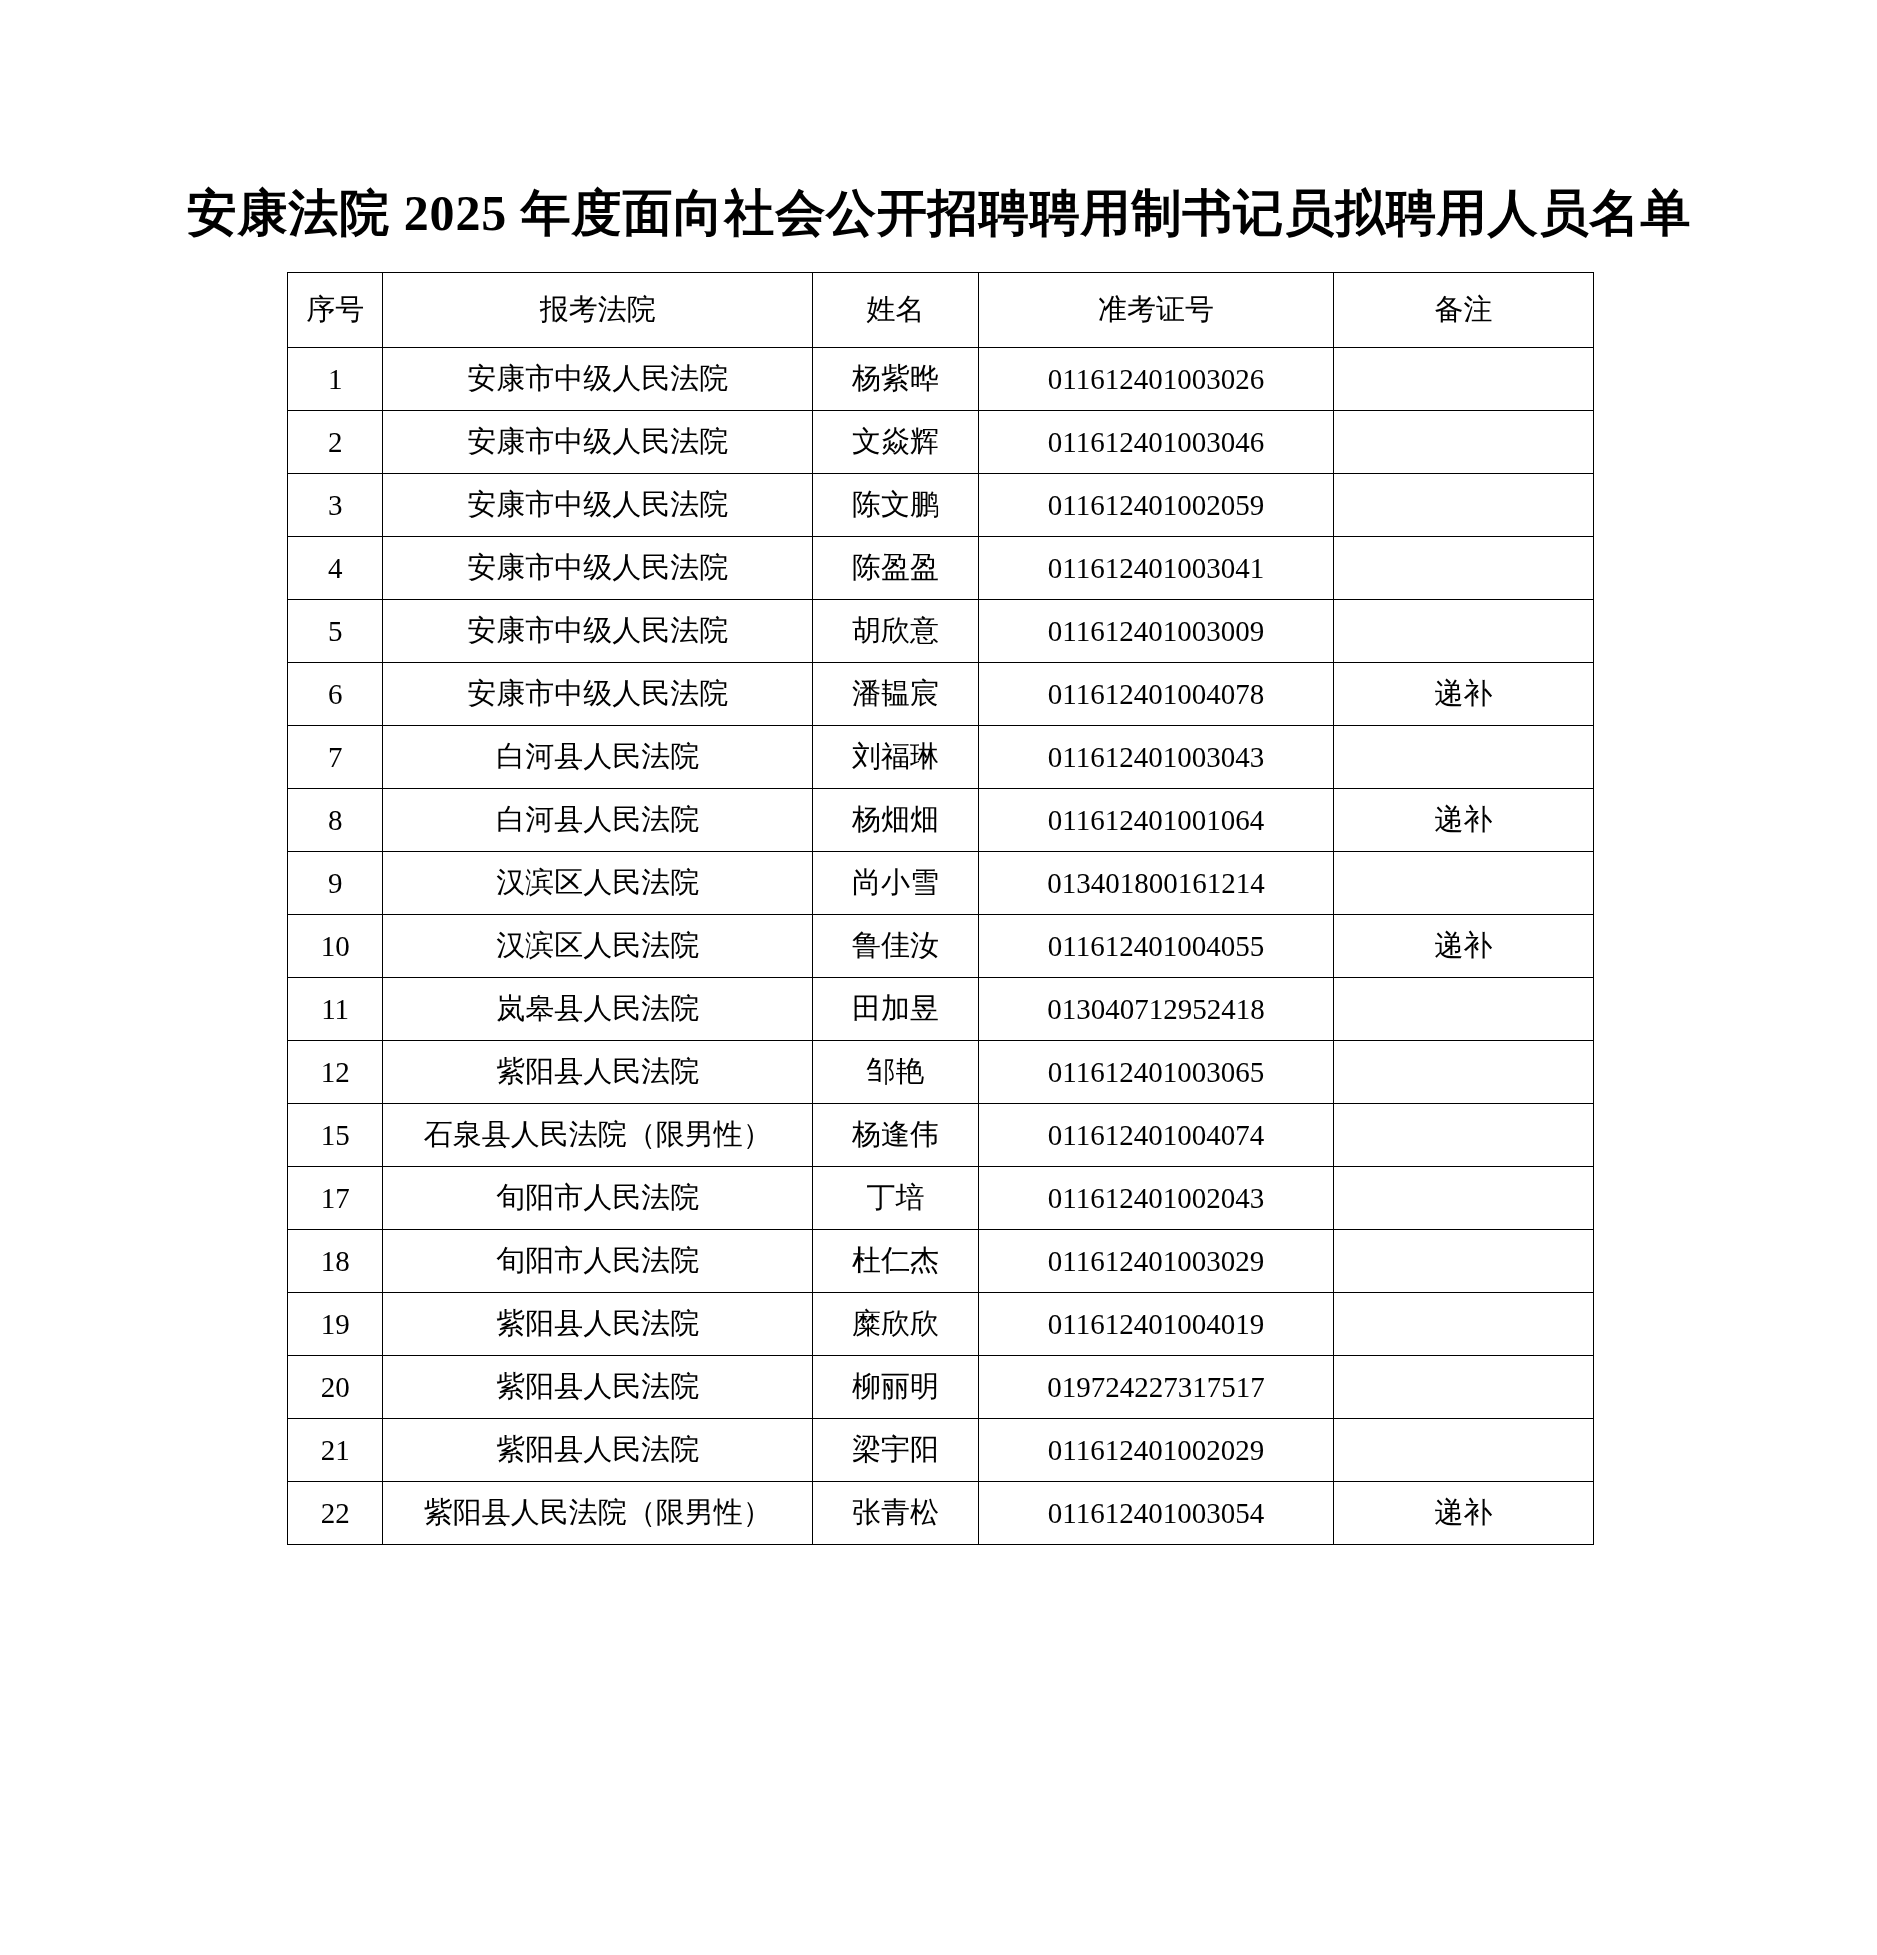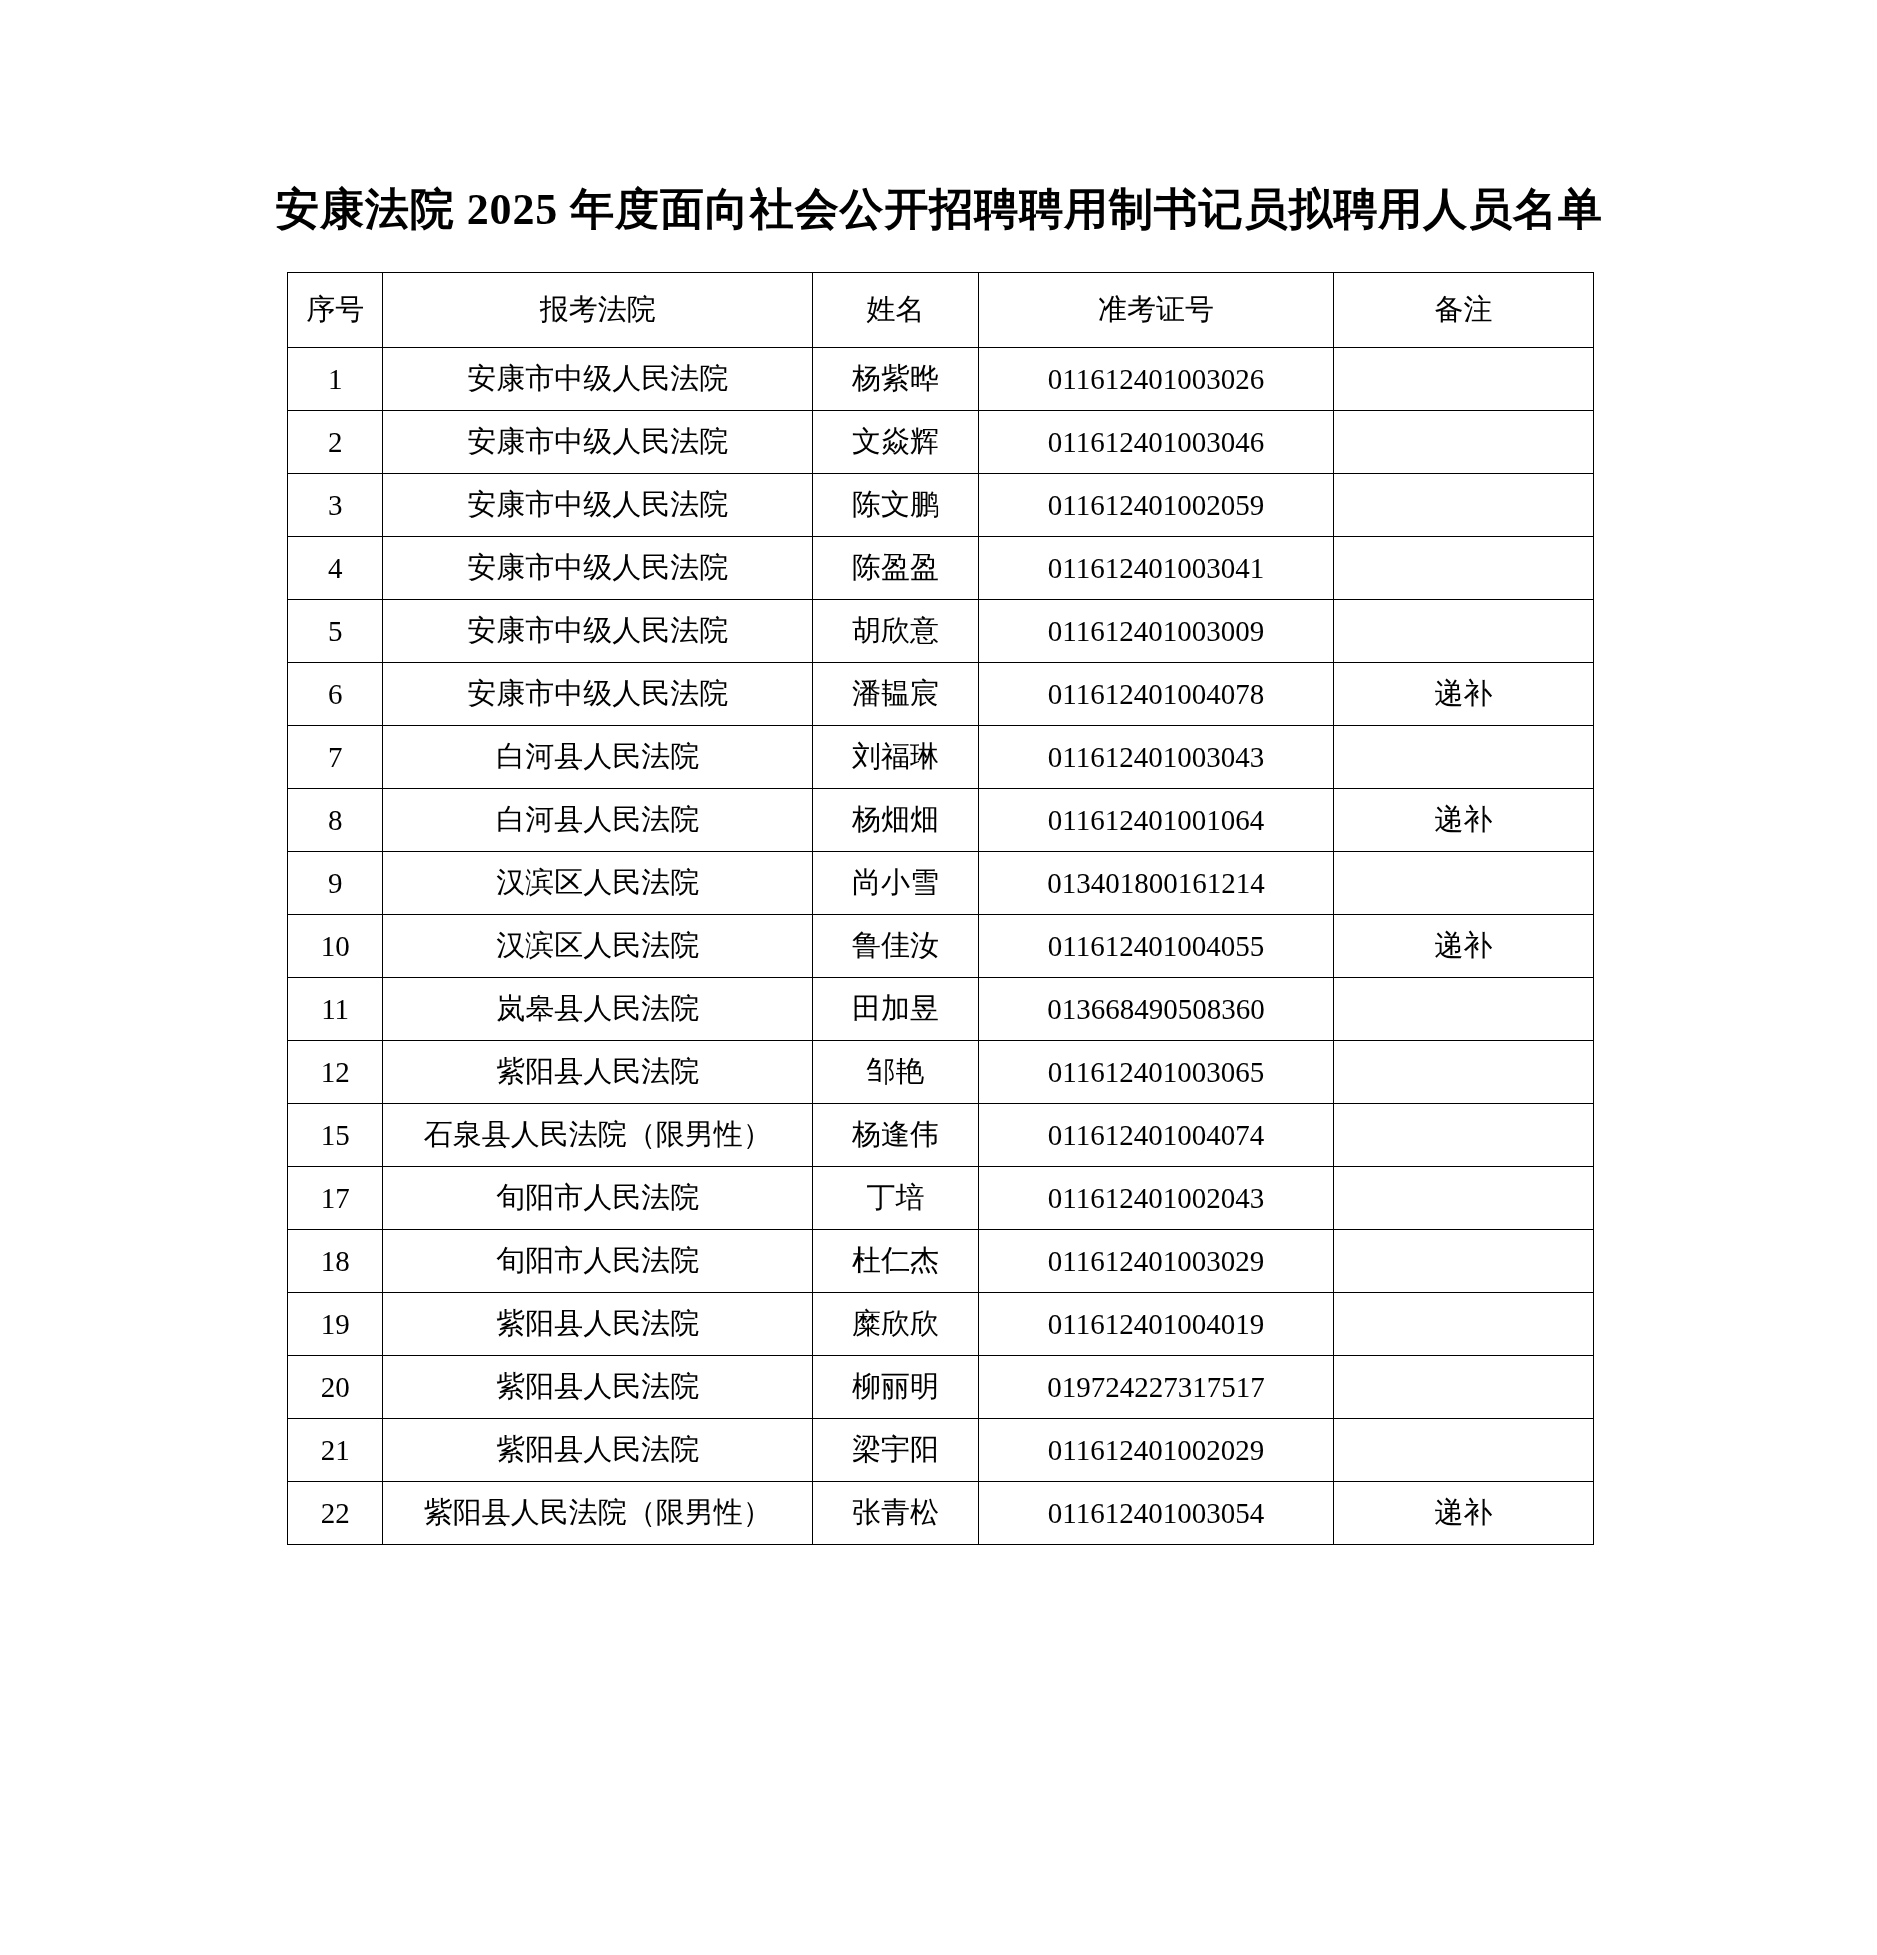--- a/index.html
+++ b/index.html
@@ -15,21 +15,21 @@
     color: #000000;
     font-family: "Liberation Serif", "DejaVu Serif", serif;
     overflow: hidden;
   }
   .doc-title {
     position: absolute;
     top: 180px;
     left: 0;
     width: 100%;
     text-align: center;
-    font-size: 44px;
+    font-size: 50px;
     font-weight: bold;
     letter-spacing: 0.9px;
     white-space: nowrap;
   }
   table.hire-table {
     position: absolute;
     top: 272px;
     left: 287px;
     width: 1307px;
     border-collapse: collapse;
@@ -154,21 +154,21 @@
           <td>10</td>
           <td>汉滨区人民法院</td>
           <td>鲁佳汝</td>
           <td>011612401004055</td>
           <td>递补</td>
         </tr>
         <tr>
           <td>11</td>
           <td>岚皋县人民法院</td>
           <td>田加昱</td>
-          <td>013668490508360</td>
+          <td>013040712952418</td>
           <td></td>
         </tr>
         <tr>
           <td>12</td>
           <td>紫阳县人民法院</td>
           <td>邹艳</td>
           <td>011612401003065</td>
           <td></td>
         </tr>
         <tr>

